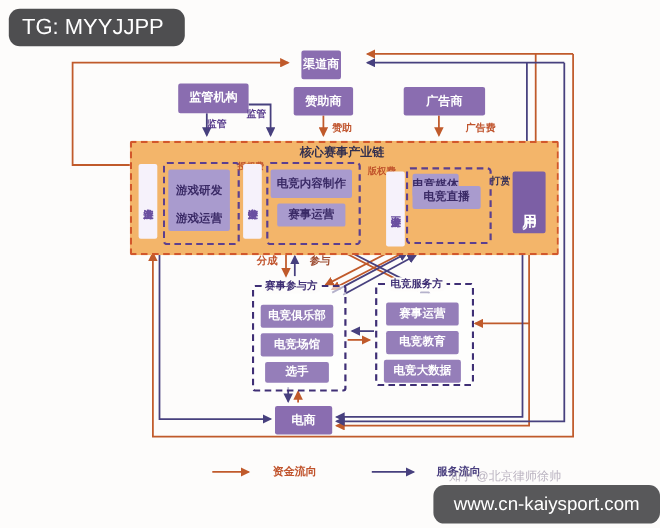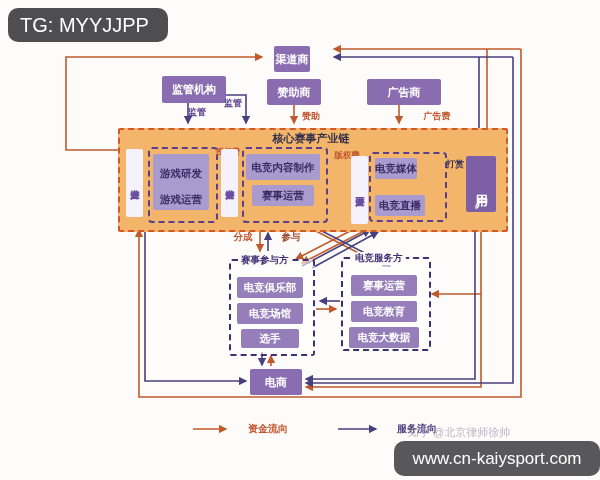--- a/index.html
+++ b/index.html
@@ -107,21 +107,21 @@
   <div class="abs vlabel" style="left:221px;top:149px;width:17px;height:68px;">中游产业链</div>
   <div class="abs grp" style="left:242px;top:147px;width:82px;height:72px;"></div>
   <div class="abs ibox" style="left:246px;top:154px;width:74px;height:26px;">电竞内容制作</div>
   <div class="abs ibox" style="left:252px;top:185px;width:62px;height:21px;">赛事运营</div>
 
   <div class="abs rlabel" style="left:326px;top:150px;width:42px;font-size:8.5px;">版权费</div>
 
   <div class="abs vlabel" style="left:351px;top:156px;width:17px;height:68px;">下游产业链</div>
   <div class="abs grp" style="left:369px;top:152px;width:74px;height:66px;"></div>
   <div class="abs ibox" style="left:375px;top:158px;width:42px;height:21px;">电竞媒体</div>
-  <div class="abs ibox" style="left:375px;top:195px;width:50px;height:21px;">电竞直播</div>
+  <div class="abs ibox" style="left:375px;top:169px;width:62px;height:21px;">电竞直播</div>
 
   <div class="abs" style="left:441px;top:158px;width:28px;font-size:9px;font-weight:bold;
        color:#3a3357;text-align:center;">打赏</div>
   <div class="abs vlabel" style="left:466px;top:156px;width:30px;height:56px;background:#7c5fa5;
        color:#fff;font-size:13px;">用户</div>
 
   <div class="abs rlabel" style="left:228px;top:231px;width:30px;font-size:9.5px;">分成</div>
   <div class="abs" style="left:276px;top:231px;width:30px;font-size:9.5px;font-weight:bold;
        color:#9c4a2f;text-align:center;">参与</div>
 

